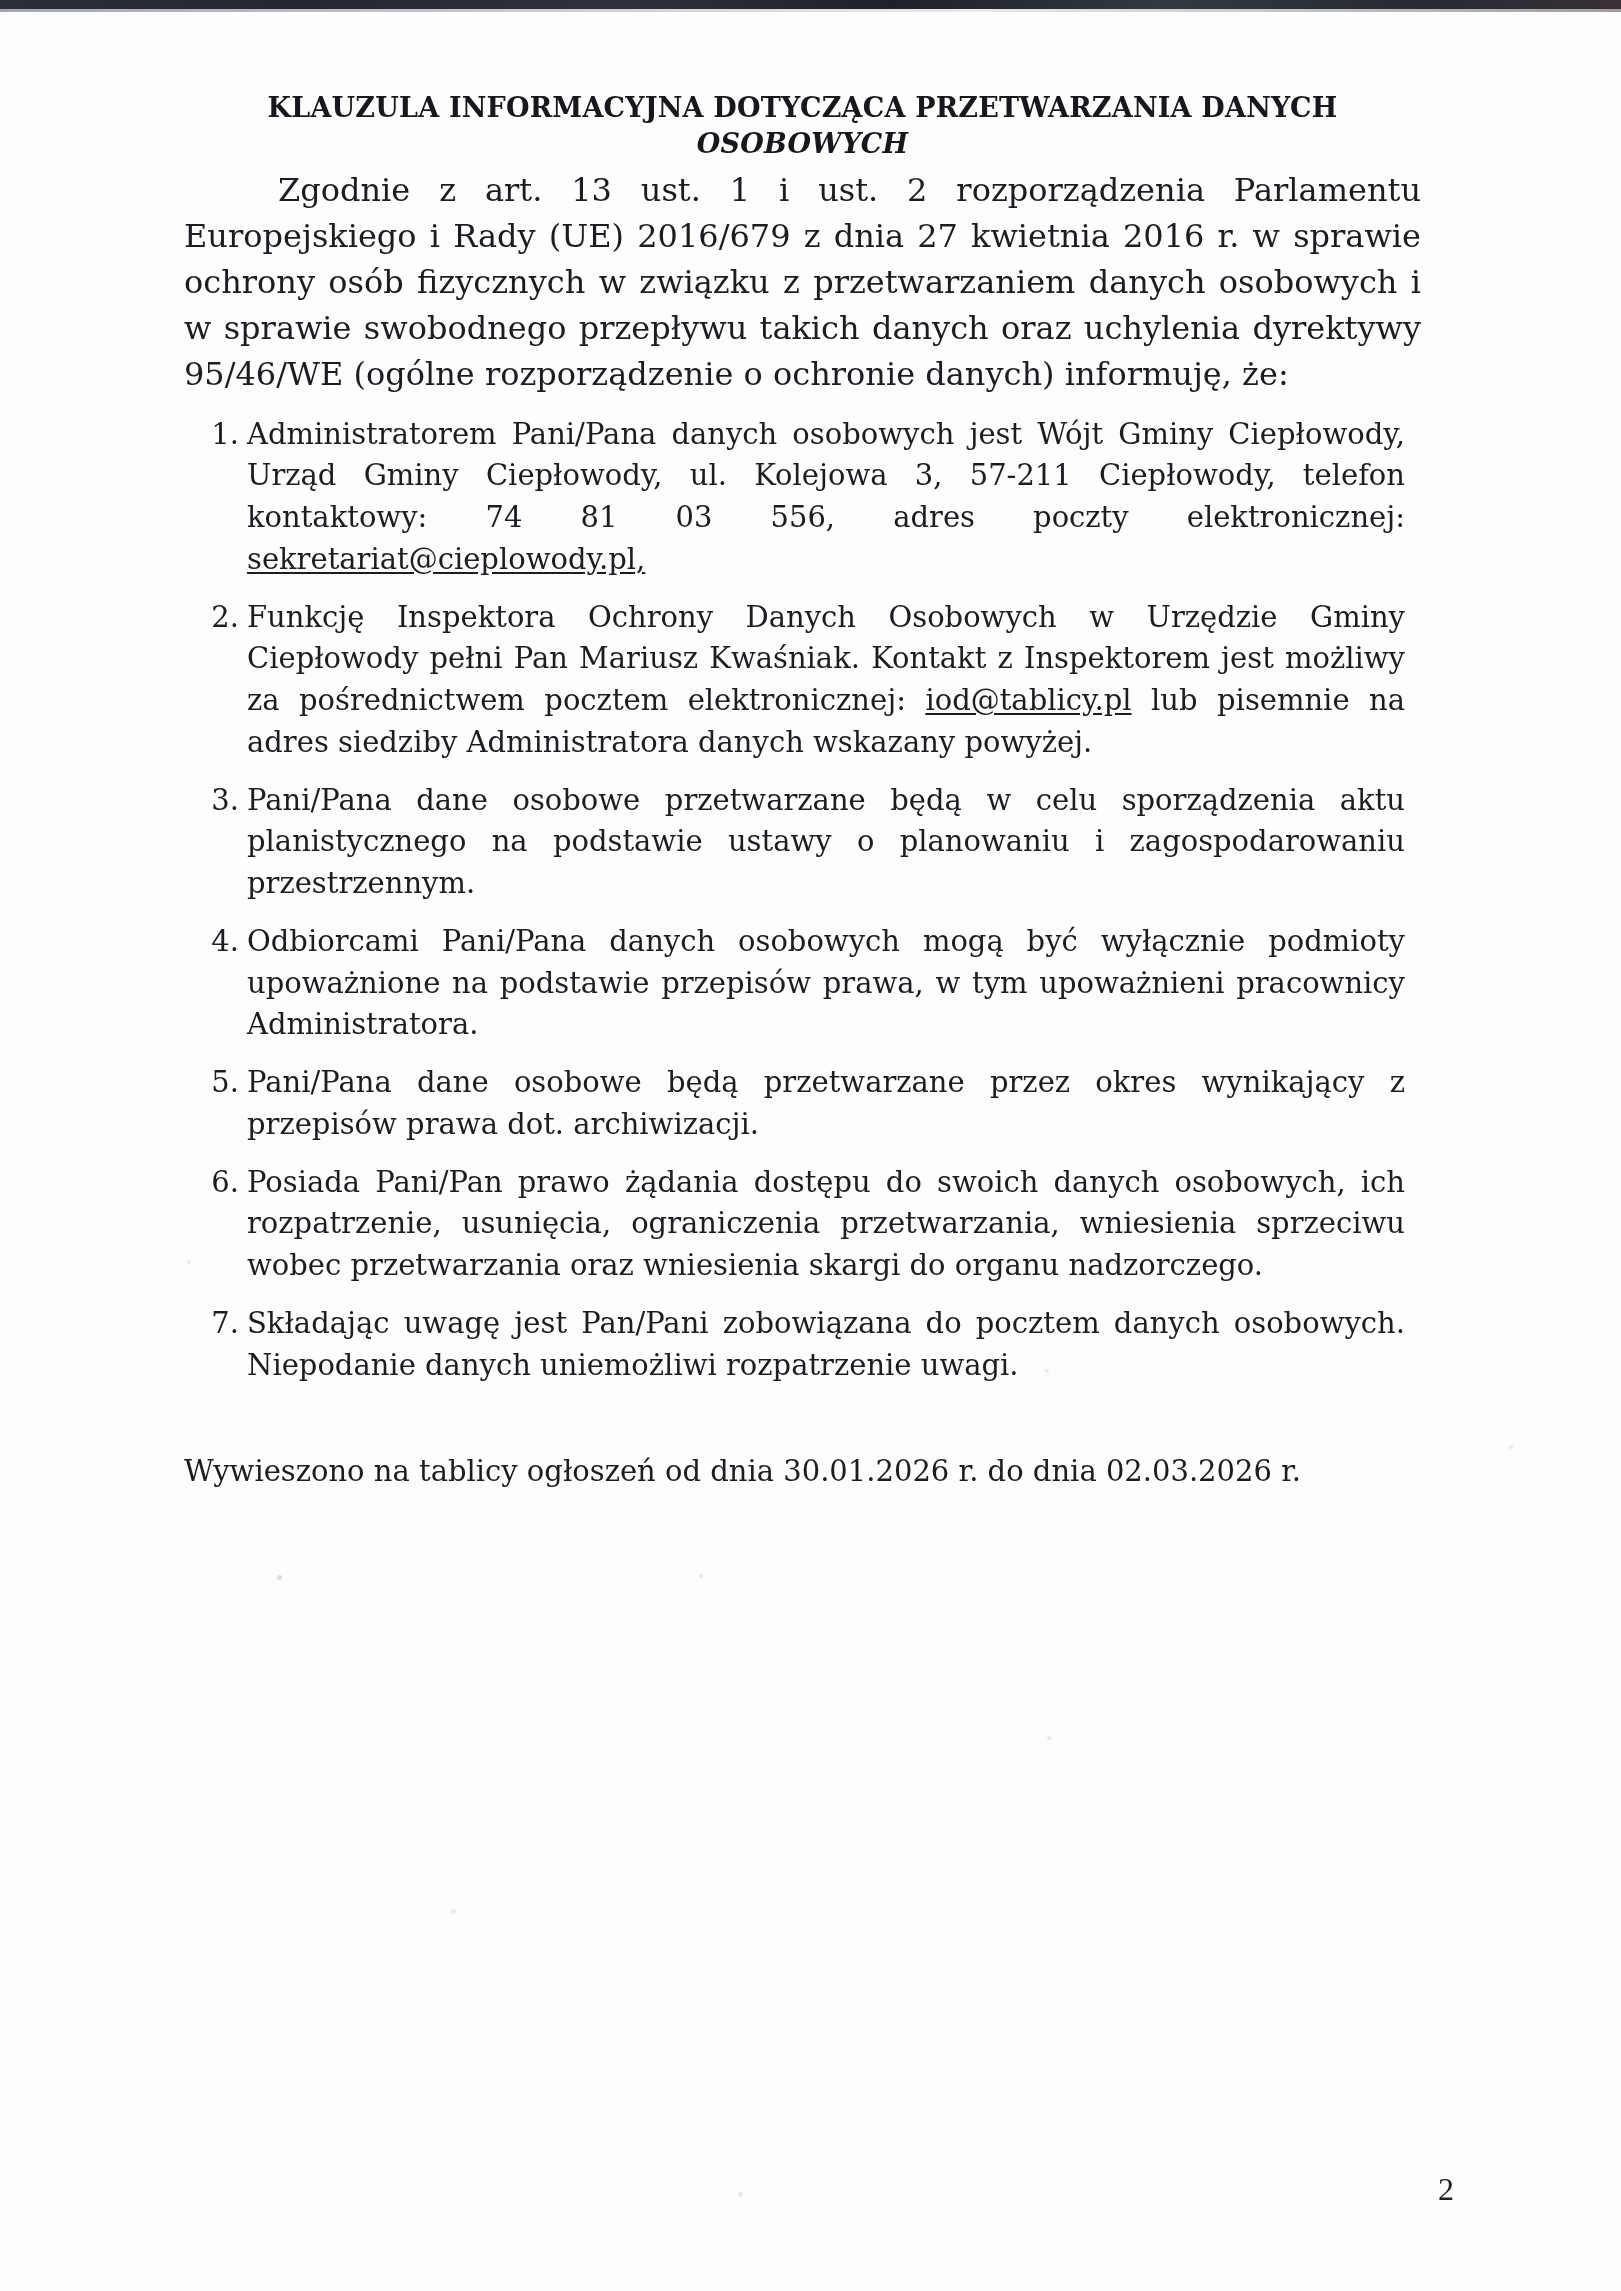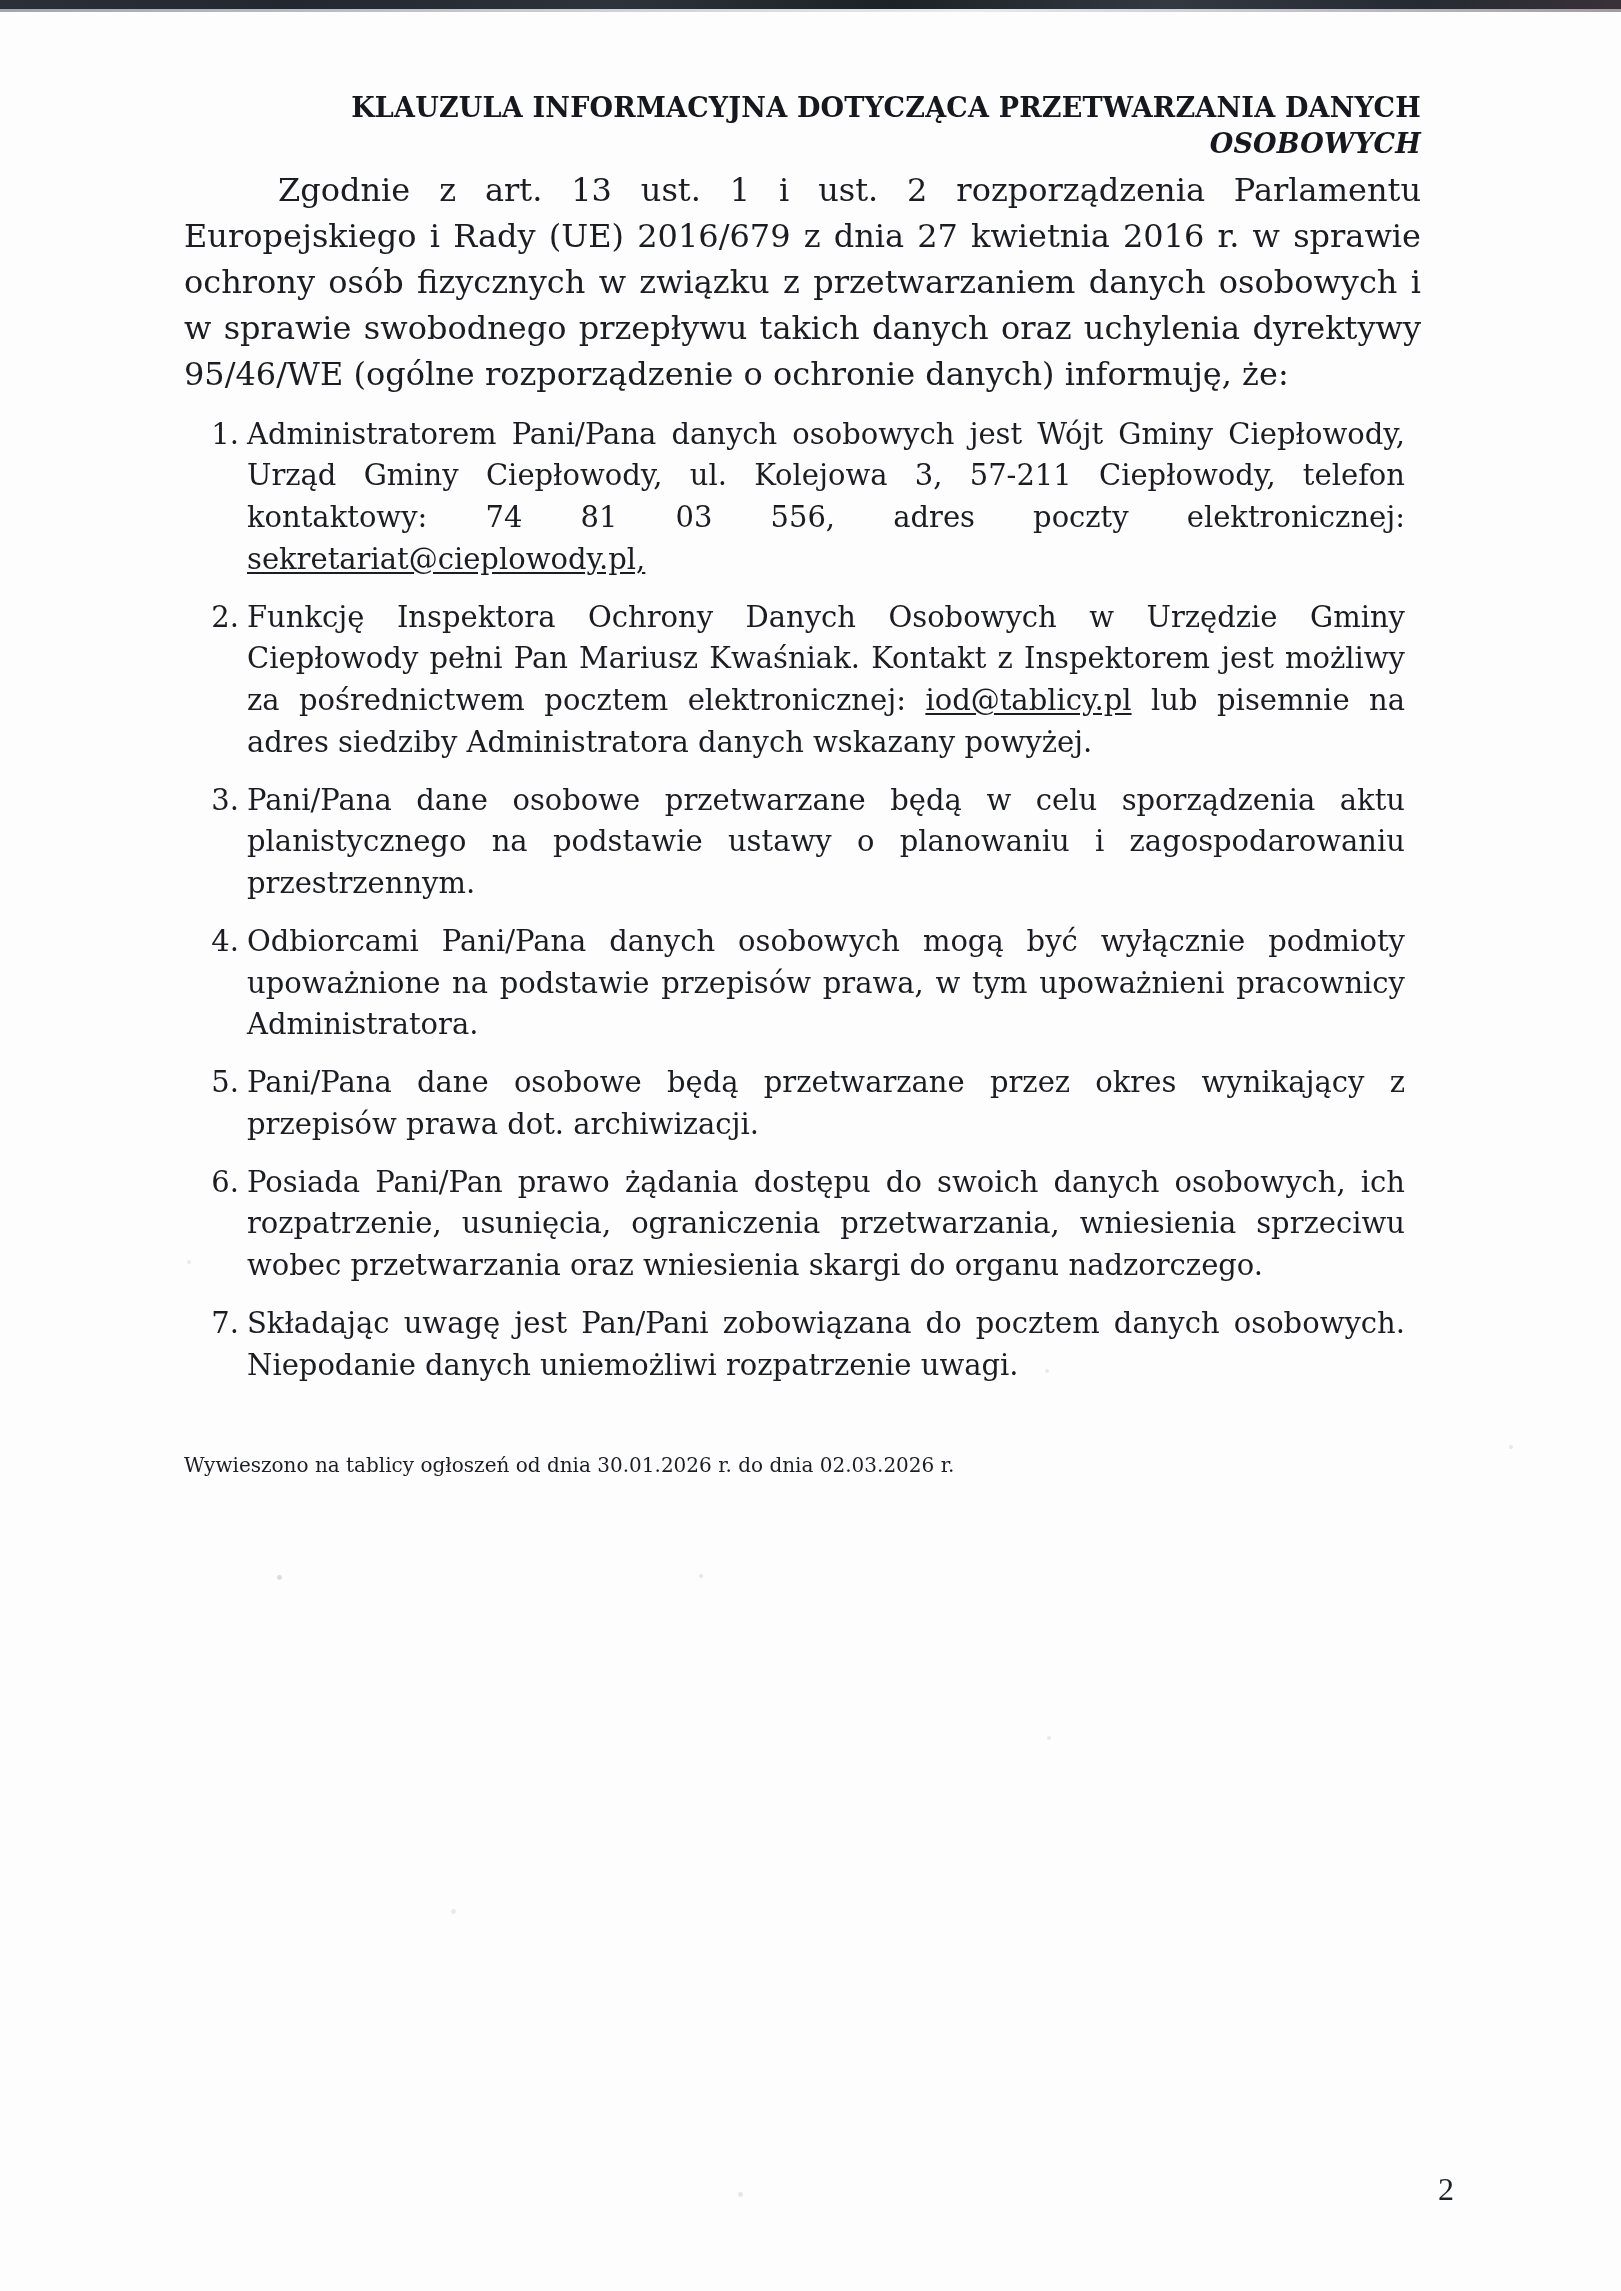--- a/index.html
+++ b/index.html
@@ -41,21 +41,21 @@
 
   .content {
     position: absolute;
     left: 184px;
     top: 90px;
     width: 1237px;
   }
 
   .doc-title {
     margin: 0 0 5.9px 0;
-    text-align: right;
+    text-align: center;
     font-family: "DejaVu Serif", "Liberation Serif", serif;
     font-weight: bold;
     font-size: 27px;
     line-height: 1.32;
     letter-spacing: 0.2px;
     color: #16181d;
   }
   .doc-title .line2 { display: block; font-style: italic; }
 
   .intro {
@@ -100,21 +100,21 @@
   }
 
   .lnk {
     text-decoration: underline;
     text-underline-offset: 2.9px;
     color: #1b1d22;
   }
 
   .posted {
     margin: 0;
-    font-size: 20px;
+    font-size: 29px;
     line-height: 1.44;
     color: #1b1d22;
   }
 
   .page-number {
     position: absolute;
     right: 167px;
     bottom: 84px;
     font-family: "Liberation Serif", "DejaVu Serif", serif;
     font-size: 32px;

